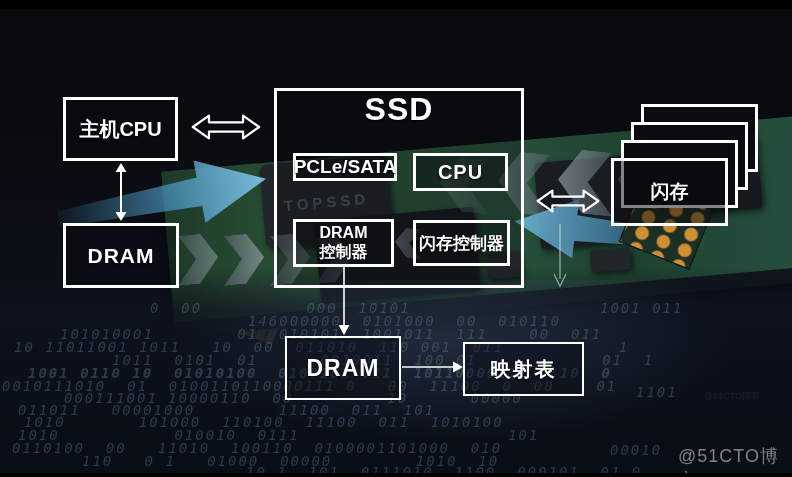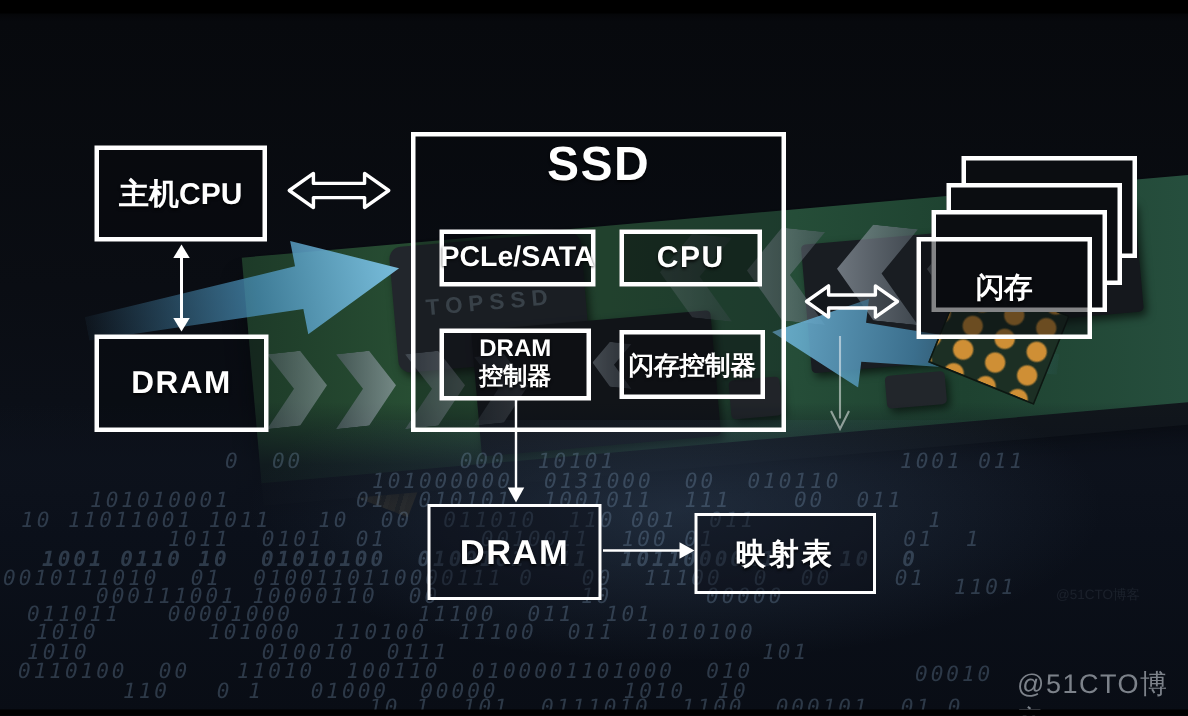--- a/index.html
+++ b/index.html
@@ -63,21 +63,21 @@
 
   
   .box{position:absolute;z-index:5;border:3px solid #fff;box-sizing:border-box;
     display:flex;align-items:center;justify-content:center;color:#fff;font-weight:bold;
     background:rgba(8,10,14,.5);text-shadow:0 1px 2px rgba(0,0,0,.8);}
   #box-host-cpu{left:63px;top:97px;width:115px;height:64px;font-size:20px;background:rgba(8,10,14,.7);}
   #box-dram-host{left:63px;top:223px;width:116px;height:65px;font-size:21px;background:rgba(8,10,14,.4);letter-spacing:1px;}
   #box-ssd{left:274px;top:88px;width:250px;height:200px;background:rgba(8,10,16,.28);
     align-items:flex-start;justify-content:center;}
   #ssd-title{font-size:32px;letter-spacing:1px;}
-  #box-pcie{left:293px;top:153px;width:104px;height:38px;font-size:19px;background:rgba(8,10,14,.55);}
+  #box-pcie{left:293px;top:153px;width:104px;height:28px;font-size:19px;background:rgba(8,10,14,.55);}
   #box-cpu{left:413px;top:153px;width:95px;height:38px;font-size:20px;letter-spacing:1px;background:rgba(8,10,14,.45);}
   #box-dram-ctrl{left:293px;top:219px;width:101px;height:48px;font-size:16px;line-height:1.18;
     flex-direction:column;background:rgba(8,10,14,.35);}
   #box-flash-ctrl{left:413px;top:220px;width:97px;height:46px;font-size:17px;background:rgba(8,10,14,.35);}
   .flash-stack{left:0;top:0;width:117px;height:68px;background:#0b0d11;}
   #flash-s3{left:641px;top:104px;}
   #flash-s2{left:631px;top:122px;}
   #flash-s1{left:621px;top:140px;}
   #box-flash{left:611px;top:158px;width:117px;height:68px;font-size:19px;background:rgba(8,10,14,.5);}
   #box-dram-buf{left:285px;top:336px;width:116px;height:64px;font-size:23px;letter-spacing:1px;
@@ -114,21 +114,21 @@
       <div id="gold-crescent"></div>
       <div id="pcb-edge"></div>
     </div>
   </div>
 
   <div id="fade-overlay"></div>
   <div id="glow-overlay"></div>
 
   <div id="binary-layer">
       <div class="bin-row" style="left: 150px; top: 300px;">0  00          000  10101</div>
-      <div class="bin-row" style="left: 248px; top: 313px;">101000000  0131000  00  010110</div>
+      <div class="bin-row" style="left: 248px; top: 313px;">146000000  0101000  00  010110</div>
       <div class="bin-row" style="left: 60px; top: 326px;">101010001        01  010101  1001011  111    00  011</div>
       <div class="bin-row" style="left: 14px; top: 339px;">10 11011001 1011   10  00  011010  110 001  011           1</div>
       <div class="bin-row" style="left: 112px; top: 352px;">1011  0101  01      0010011  100 01            01  1</div>
       <div class="bin-row" style="left: 28px; top: 365px; font-weight: bold;">1001 0110 10  01010100  0100101 011  1011000011    10  0</div>
       <div class="bin-row" style="left: 2px; top: 378px;">0010111010  01  0100110110000111 0   00  11100  0  00    01</div>
       <div class="bin-row" style="left: 64px; top: 390px;">000111001 10000110  00         10      00000</div>
       <div class="bin-row" style="left: 18px; top: 402px;">011011   00001000        11100  011  101</div>
       <div class="bin-row" style="left: 24px; top: 414px;">1010       101000  110100  11100  011  1010100</div>
       <div class="bin-row" style="left: 18px; top: 427px;">1010           010010  0111                    101</div>
       <div class="bin-row" style="left: 12px; top: 440px;">0110100  00   11010  100110  0100001101000  010</div>

